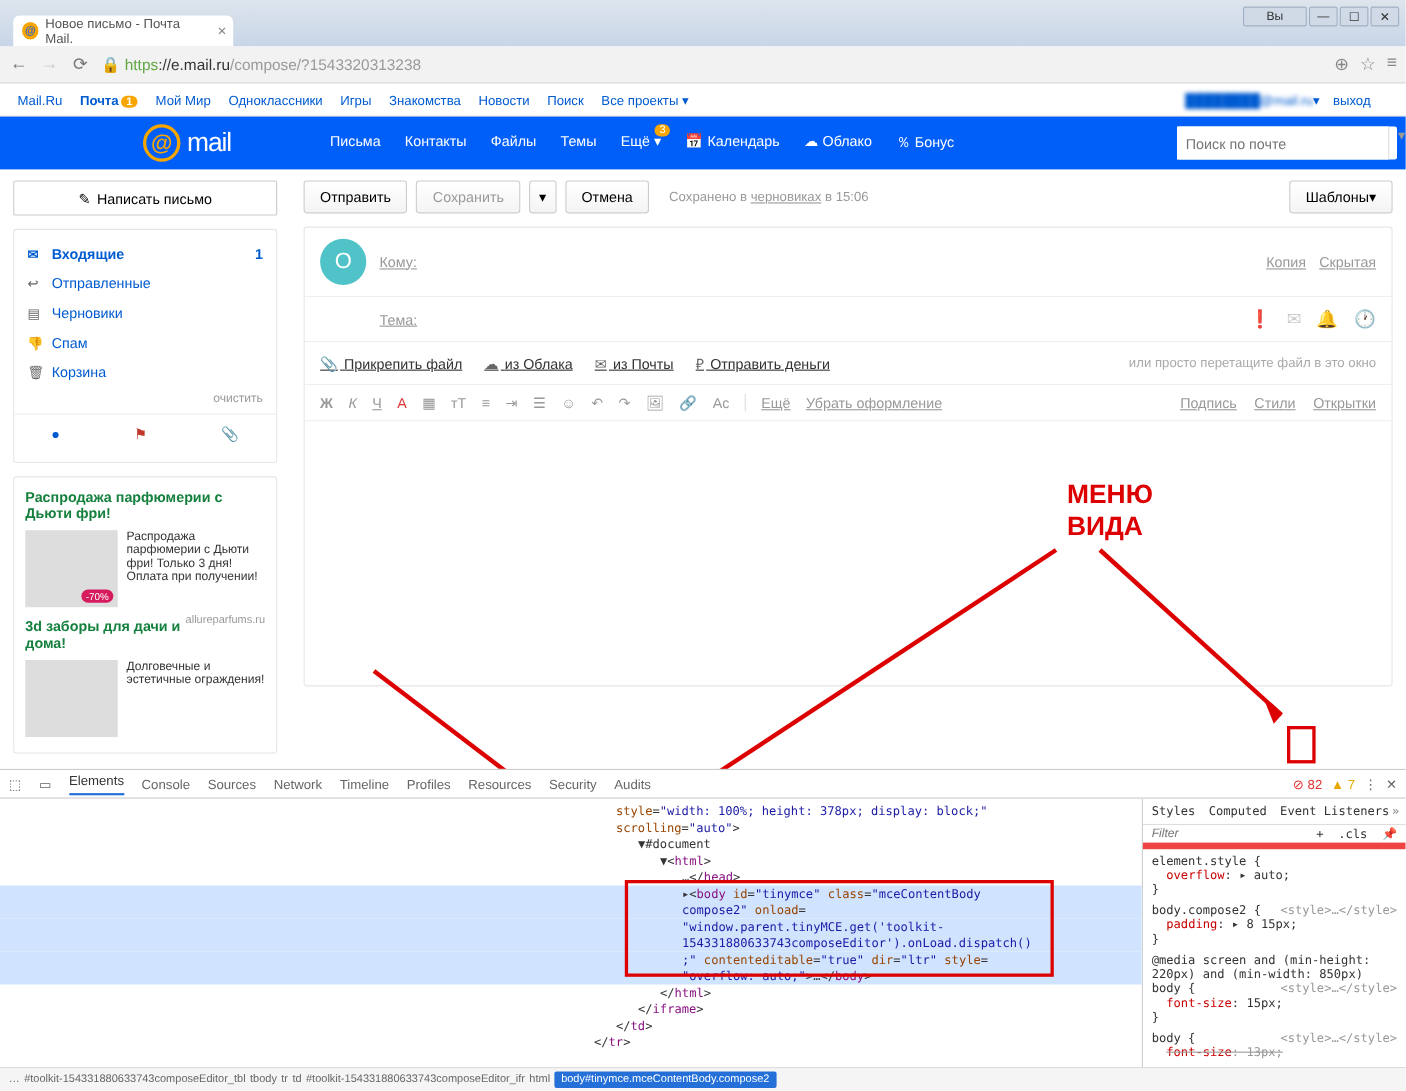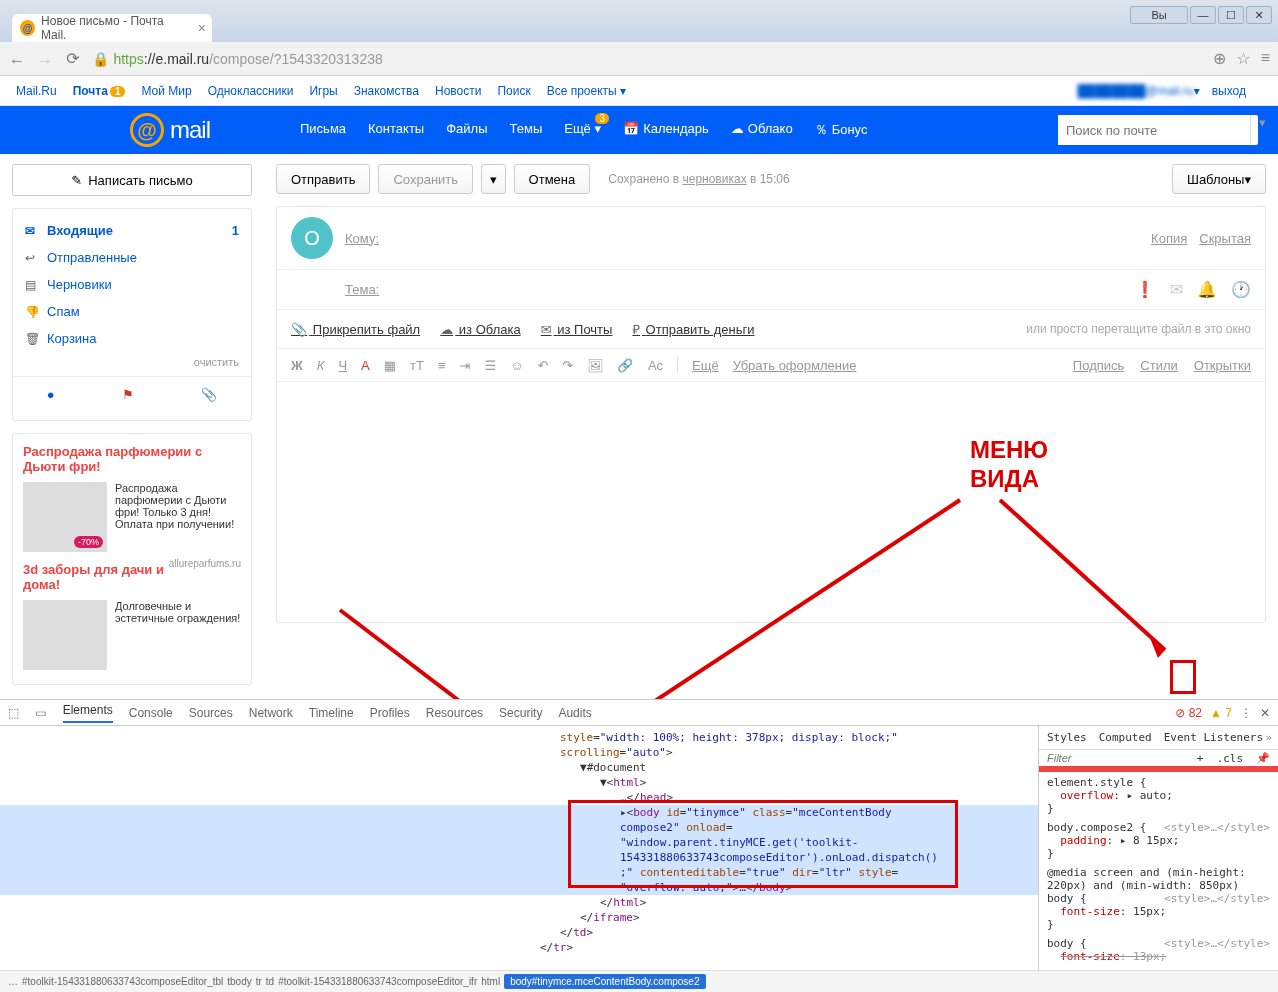--- a/index.html
+++ b/index.html
@@ -36,42 +36,42 @@
 
 
 .bluehdr { height: 48px; background: #005ff9; color: #fff; display: flex; align-items: center; padding: 0 0 0 120px; position:relative;}
 .logo { position:absolute; left:130px; display:flex;align-items:center;gap:6px;}
 .logo .at{width:34px;height:34px;border:3px solid #f7a600;border-radius:50%;display:flex;align-items:center;justify-content:center;color:#f7a600;font-weight:bold;font-size:20px;}
 .logo .txt{color:#fff;font-size:24px;letter-spacing:-1px;}
 .mainmenu{display:flex;gap:22px;margin-left:180px;align-items:flex-start;}
 .mainmenu span{cursor:pointer;position:relative;}
 .mainmenu .dot{position:absolute;top:-8px;right:-8px;background:#f7a600;color:#fff;border-radius:8px;padding:0 4px;font-size:10px;}
 .mainmenu .ico{margin-right:4px;}
-.searchbox{margin-left:auto;margin-right:20px;background:#fff;height:30px;width:200px;display:flex;border-radius:2px;}
+.searchbox{margin-left:auto;margin-right:8px;background:#fff;height:30px;width:200px;display:flex;border-radius:2px;}
 .searchbox input{border:none;flex:1;padding:0 8px;font-size:13px;outline:none;}
 .searchbox .dd{color:#999;padding:0 8px;border-left:1px solid #ddd;}
 .searchbox .mag{color:#999;padding:0 10px;font-size:16px;}
 
 
 .content { position:absolute; top:154px; left:0; right:0; bottom:0; display:flex; }
 .sidebar{width:264px;padding:10px 12px;}
 .btn-compose{border:1px solid #ccc;background:#fff;width:100%;height:32px;display:flex;align-items:center;justify-content:center;gap:6px;font-size:13px;border-radius:2px;margin-bottom:12px;}
 .folders{border:1px solid #e6e6e6;border-radius:3px;padding:8px 0;margin-bottom:12px;}
 .folder{display:flex;align-items:center;padding:6px 12px;gap:8px;color:#005bd1;position:relative;}
 .folder.sel{font-weight:bold;}
 .folder .cnt{position:absolute;right:12px;color:#005bd1;font-weight:bold;}
 .folder .ico{width:14px;color:#666;font-size:12px;}
 .folder.sel .ico{color:#005bd1;}
 .clearbtn{text-align:right;padding:4px 12px;color:#999;font-size:11px;}
 .flags{display:flex;justify-content:space-around;padding:10px 0;border-top:1px solid #eee;margin-top:4px;}
 .flags span{color:#005bd1;}
 .flags .flag{color:#c0392b;}
 .flags .clip{color:#999;}
 .ad{border:1px solid #e6e6e6;padding:10px;border-radius:3px;}
-.ad h4{color:#ef4444;font-size:13px;margin-bottom:8px;font-weight:bold;}
+.ad h4{color:#15803d;font-size:13px;margin-bottom:8px;font-weight:bold;}
 .ad .adrow{display:flex;gap:8px;margin-bottom:4px;}
 .ad .adimg{width:84px;height:70px;background:#ddd;flex-shrink:0;position:relative;}
 .ad .adtxt{font-size:11px;color:#333;}
 .ad .src{font-size:10px;color:#999;margin-top:2px;}
 .adbadge{position:absolute;bottom:4px;right:4px;background:#d61a5e;color:#fff;font-size:9px;border-radius:8px;padding:1px 4px;}
 
 .main{flex:1;padding:10px 12px;position:relative;}
 .toolbar{display:flex;gap:8px;align-items:center;margin-bottom:12px;}
 .btn{border:1px solid #ccc;background:linear-gradient(#fff,#f4f4f4);height:30px;padding:0 14px;border-radius:3px;font-size:13px;display:flex;align-items:center;}
 .btn.split{padding:0 8px;}

